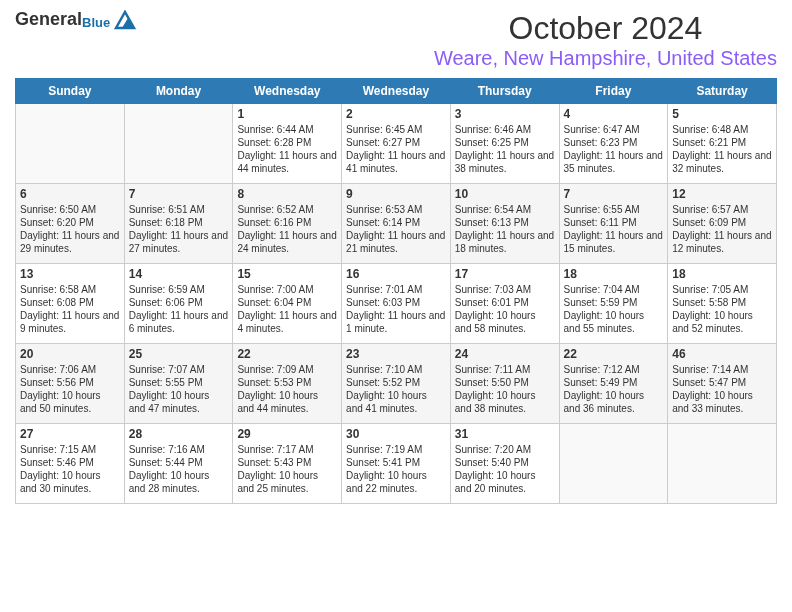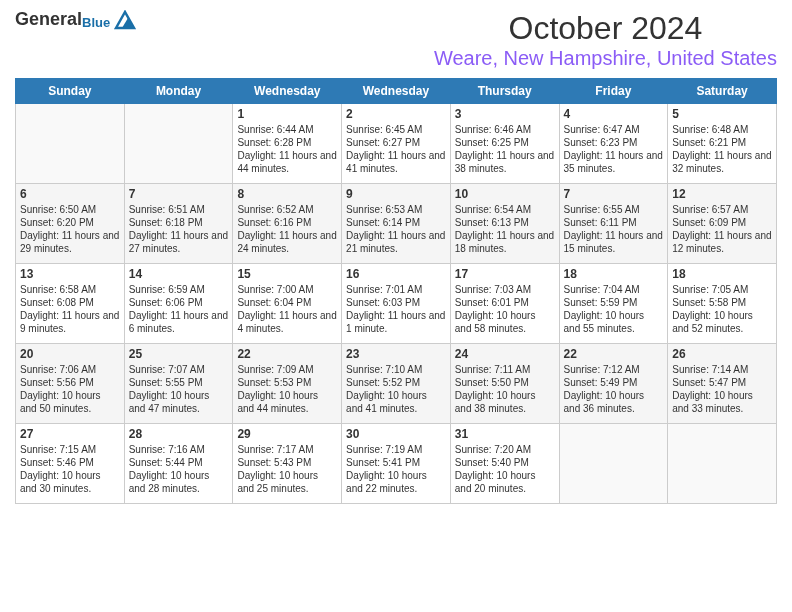--- a/index.html
+++ b/index.html
@@ -223,21 +223,21 @@
           </td>
           <td>
             <span class="day-num">24</span>
             <div class="cell-text">Sunrise: 7:11 AM<br>Sunset: 5:50 PM<br>Daylight: 10 hours and 38 minutes.</div>
           </td>
           <td>
             <span class="day-num">22</span>
             <div class="cell-text">Sunrise: 7:12 AM<br>Sunset: 5:49 PM<br>Daylight: 10 hours and 36 minutes.</div>
           </td>
           <td>
-            <span class="day-num">26</span>
+            <span class="day-num">46</span>
             <div class="cell-text">Sunrise: 7:14 AM<br>Sunset: 5:47 PM<br>Daylight: 10 hours and 33 minutes.</div>
           </td>
         </tr>
         <tr>
           <td>
             <span class="day-num">27</span>
             <div class="cell-text">Sunrise: 7:15 AM<br>Sunset: 5:46 PM<br>Daylight: 10 hours and 30 minutes.</div>
           </td>
           <td>
             <span class="day-num">28</span>

